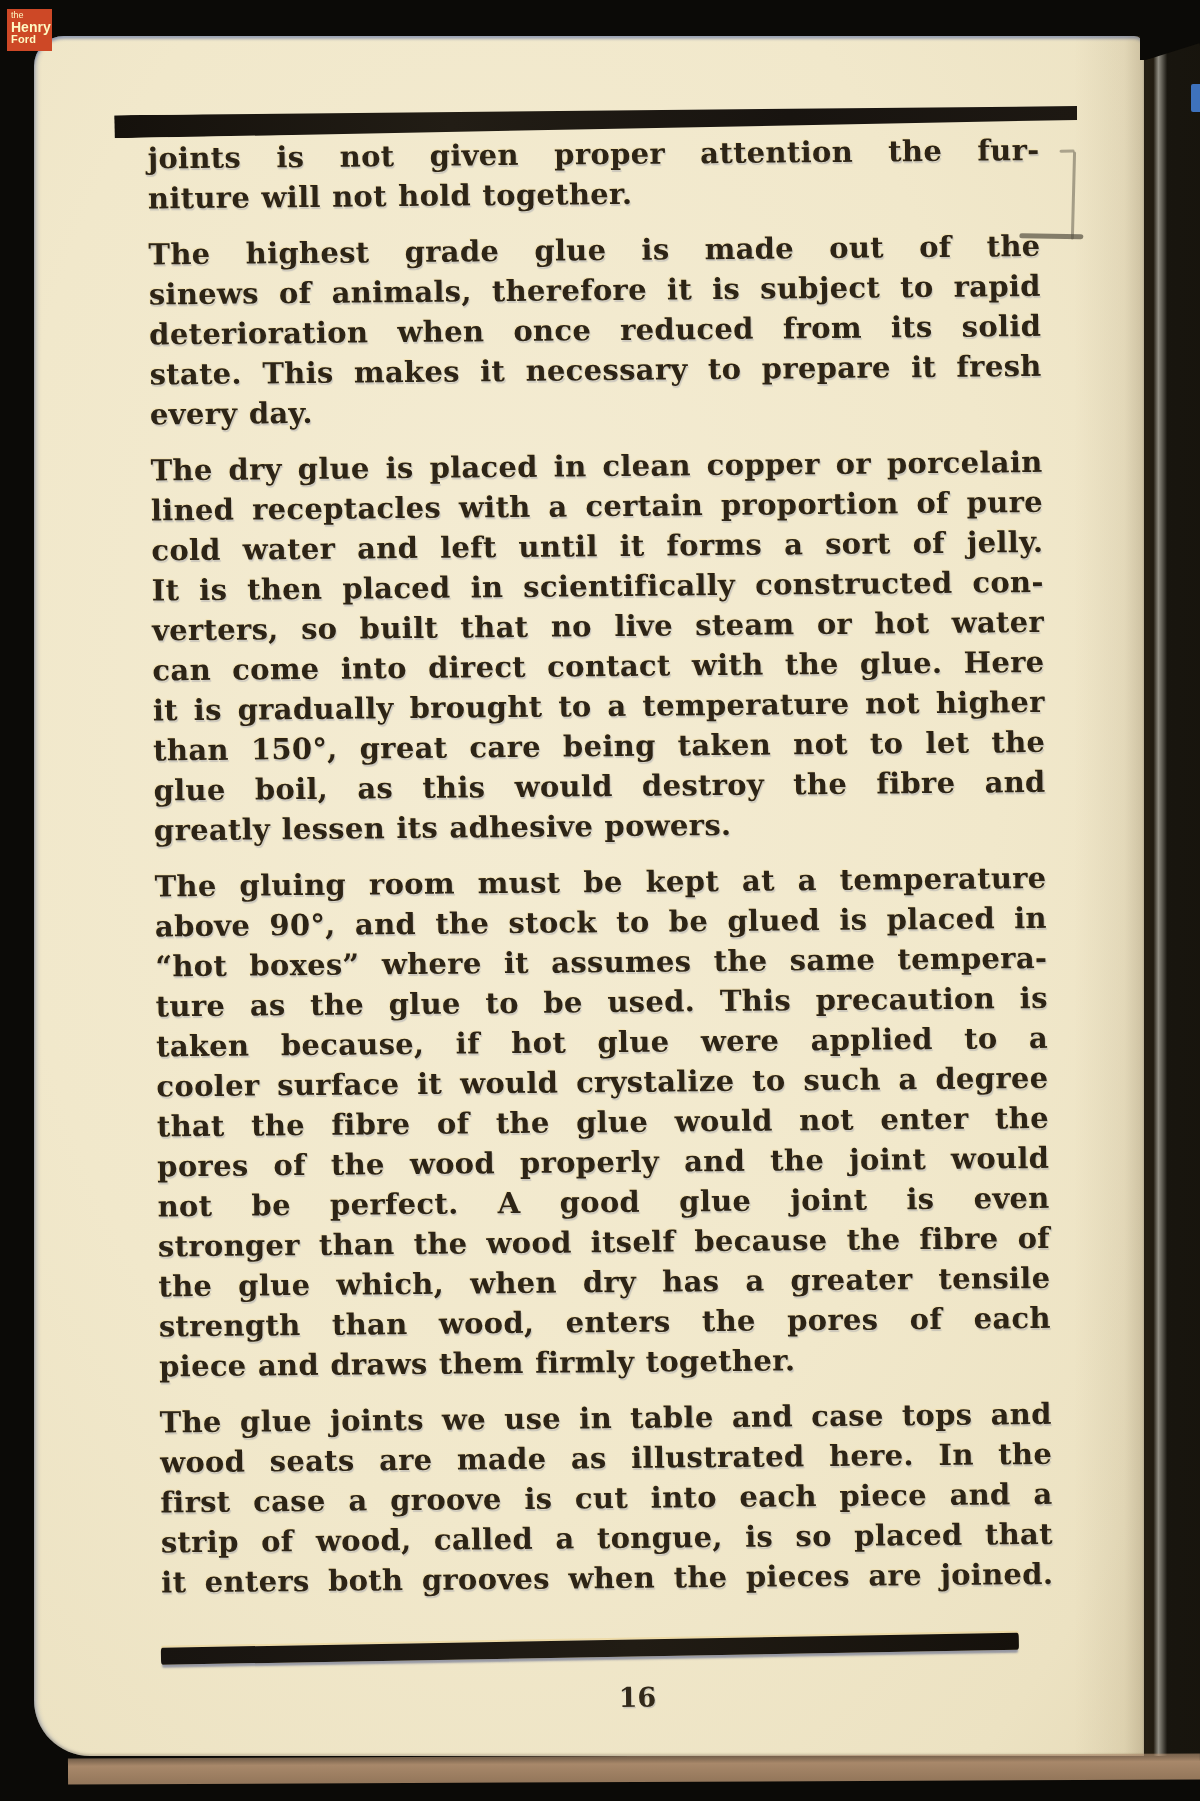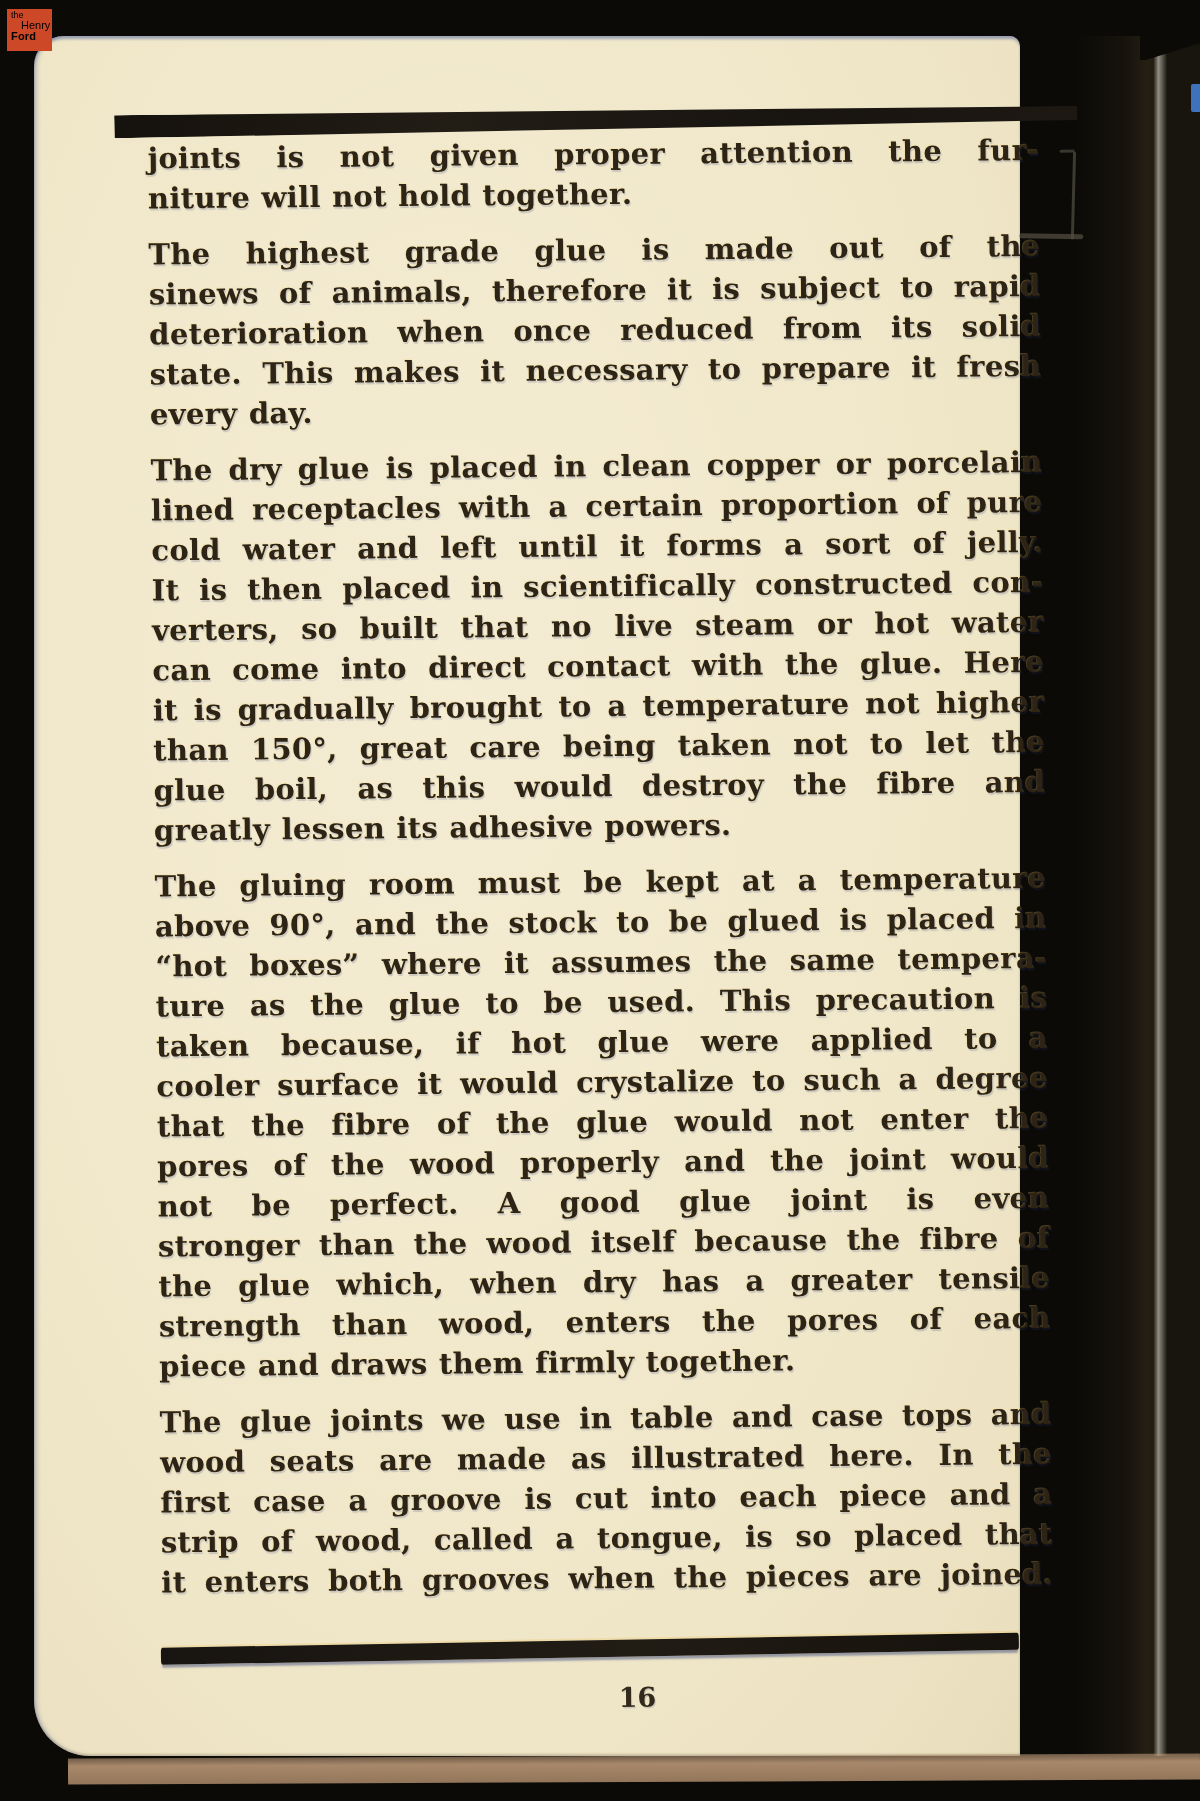--- a/index.html
+++ b/index.html
@@ -3,21 +3,21 @@
 <meta charset="utf-8">
 <style>
   html,body{margin:0;padding:0;}
   body{
     width:1200px;height:1801px;position:relative;overflow:hidden;
     background:#0b0a07;
     font-family:"DejaVu Serif", serif;
   }
   
   .page{
-    position:absolute;left:34px;top:36px;width:986px;height:1720px;
+    position:absolute;left:34px;top:36px;width:1110px;height:1720px;
     background:radial-gradient(ellipse at 42% 38%, #f4ecd3 0%, #f1e8cb 55%, #ecE2c2 88%, #e7dcba 100%);
     border-radius:30px 10px 0 56px;
     box-shadow:
       inset 0 4px 3px -1px rgba(40,70,150,0.40),
       inset 4px 0 5px -2px rgba(40,70,150,0.35),
       inset 0 -2px 2px rgba(120,100,60,0.25);
   }
   
   .fold{
     position:absolute;top:0;bottom:0;left:1040px;width:126px;
@@ -40,25 +40,25 @@
   
   .tan-edge{
     position:absolute;left:68px;top:1756px;width:1132px;height:26px;
     background:linear-gradient(to bottom,#b3927399 0%,#a8886a 30%,#93765a 100%);
     transform:rotate(-0.25deg);
   }
   
   .logo{
     position:absolute;left:7px;top:9px;width:45px;height:42px;
     padding:2px 0 0 4px;box-sizing:border-box;
-    color:#000000;line-height:1.0;
+    color:#fef9c3;line-height:1.0;
     font-family:"Liberation Sans", sans-serif;
   }
   .logo .l1{font-size:9px;font-weight:400;}
-  .logo .l2{font-size:11px;font-weight:400;margin-left:10px;}
+  .logo .l2{font-size:14px;font-weight:700;}
   .logo .l3{font-size:11px;font-weight:700;letter-spacing:0.2px;}
   
   .content{
     position:absolute;left:0;top:0;width:1166px;height:1720px;
     transform:rotate(-0.55deg);transform-origin:50% 52%;
   }
   .rule{
     position:absolute;background:#191510;
     box-shadow:0 4px 2px -1px rgba(42,58,120,0.45), 0 -2px 0 rgba(235,195,95,0.30);
   }

